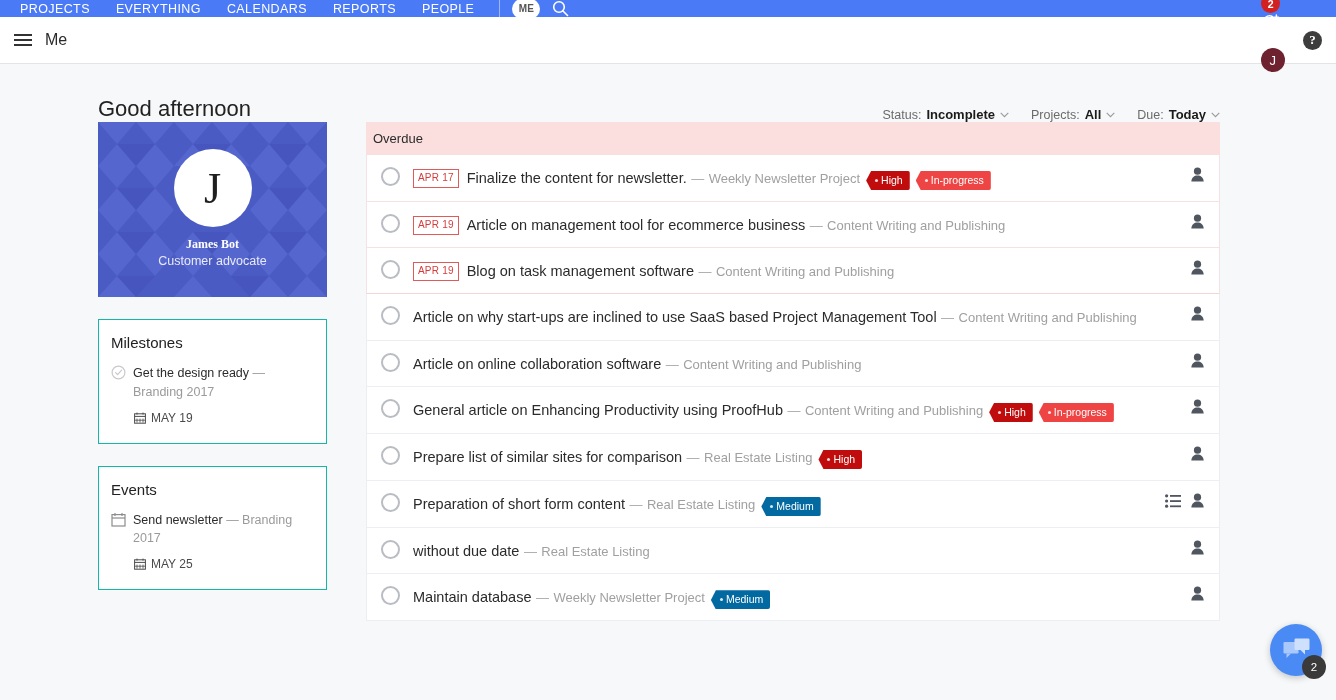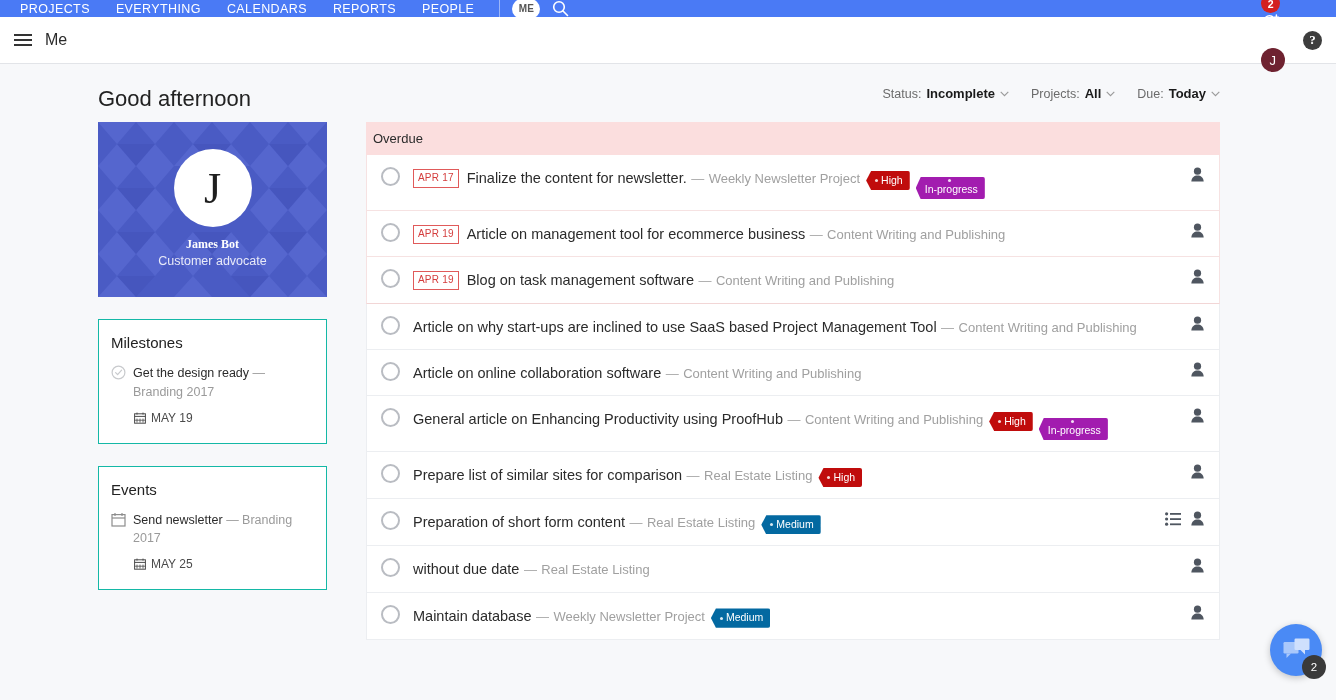--- a/index.html
+++ b/index.html
@@ -120,21 +120,21 @@
   }
 
   
   .content {
     padding: 0 0 0 0;
     position: relative;
     height: 622px;
   }
   .greeting-row {
     display: flex;
-    align-items: flex-start;
+    align-items: flex-end;
     padding: 22px 116px 0 98px;
     height: 58px;
   }
   .greeting { font-size: 22px; color: #222; font-weight: normal; }
   .filters {
     margin-left: auto;
     display: flex; align-items: center;
     gap: 22px;
     font-size: 12.5px;
     color: #555;
@@ -264,21 +264,21 @@
     padding-left: 9px;
   }
   .tag .dot {
     width: 3px; height: 3px; border-radius: 50%;
     background: rgba(255,255,255,0.85);
     margin-right: 3px;
     flex-shrink: 0;
   }
   .tag-high { background: #c00c0c; }
   .tag-medium { background: #0369a1; }
-  .tag-inprogress { background: #a21caf; flex-direction: column; }
+  .tag-inprogress { background: #ef4444; }
 
   .task-actions {
     display: flex; align-items: center;
     gap: 9px;
     margin-left: 12px;
     padding-top: 1px;
     flex-shrink: 0;
   }
   .action-icon { cursor: pointer; display:flex; align-items:center; }
 

